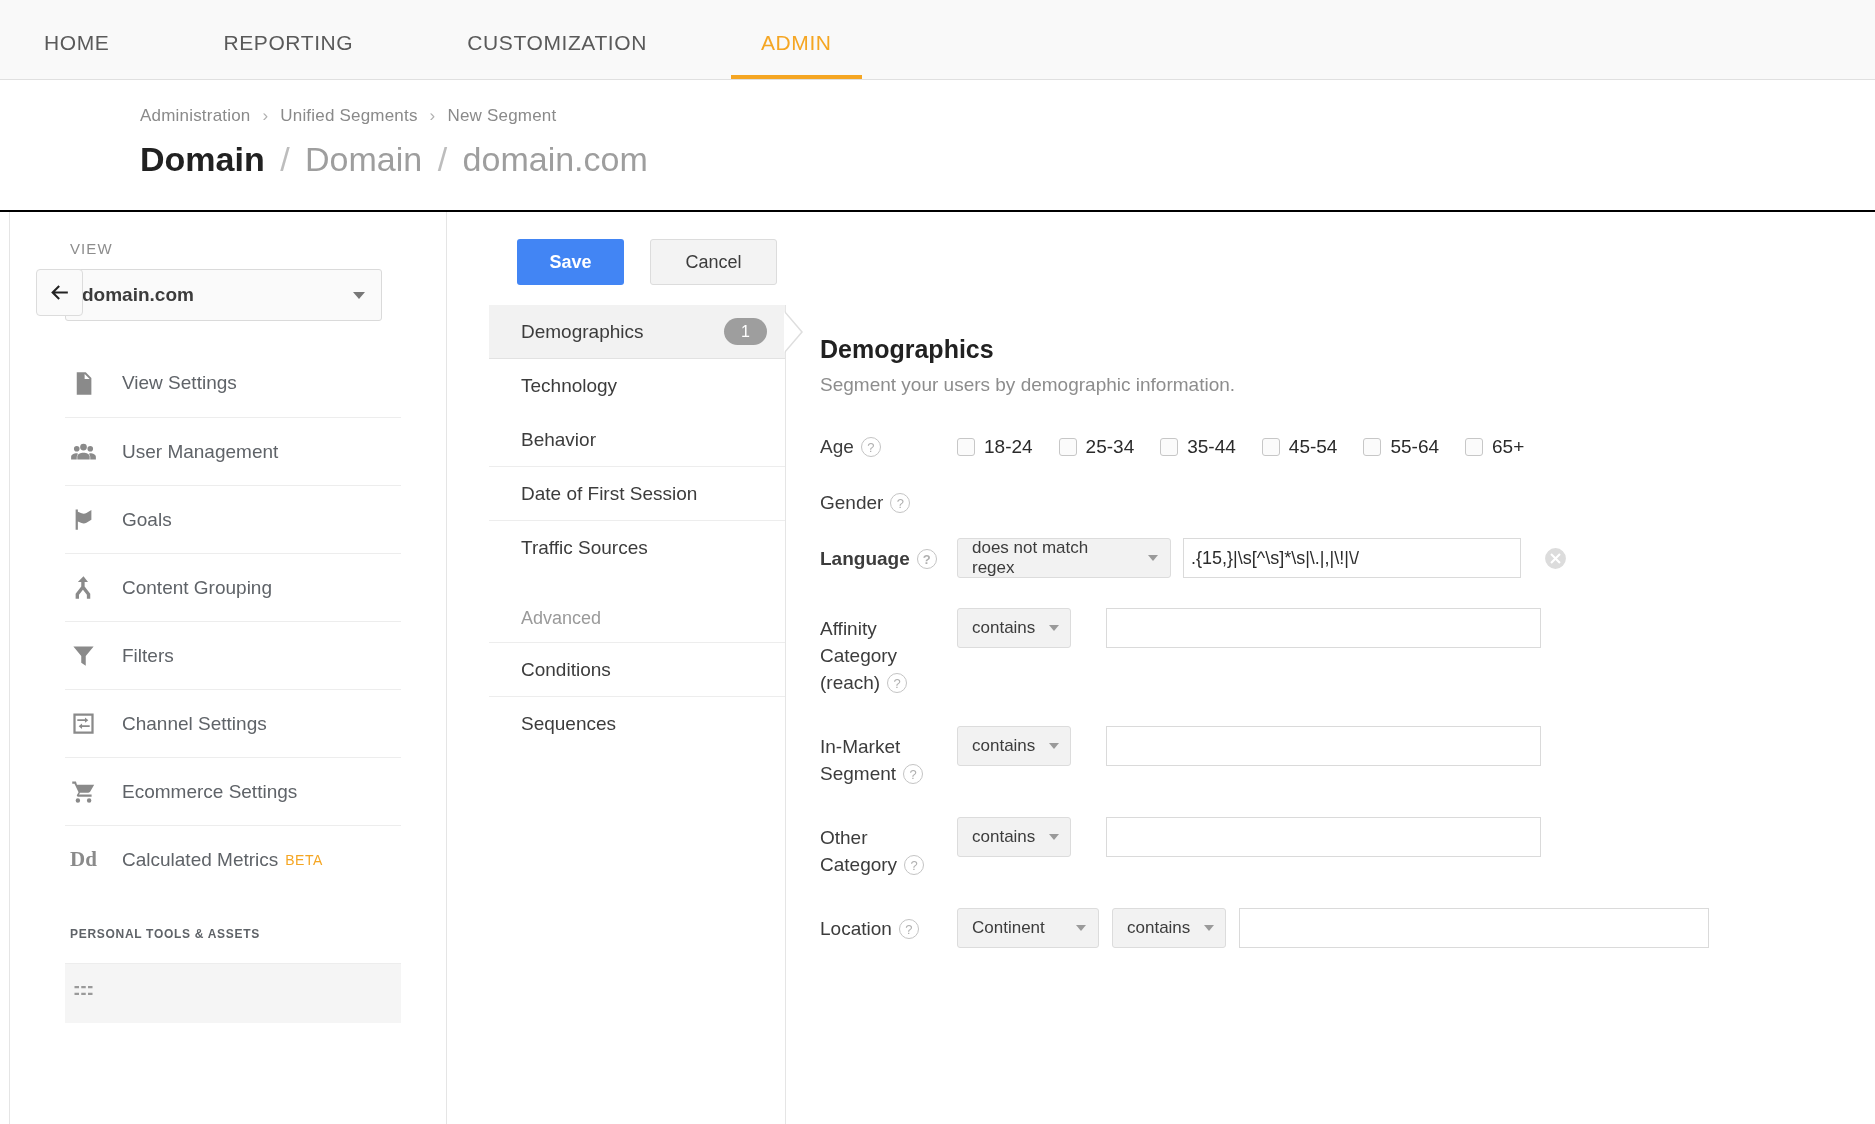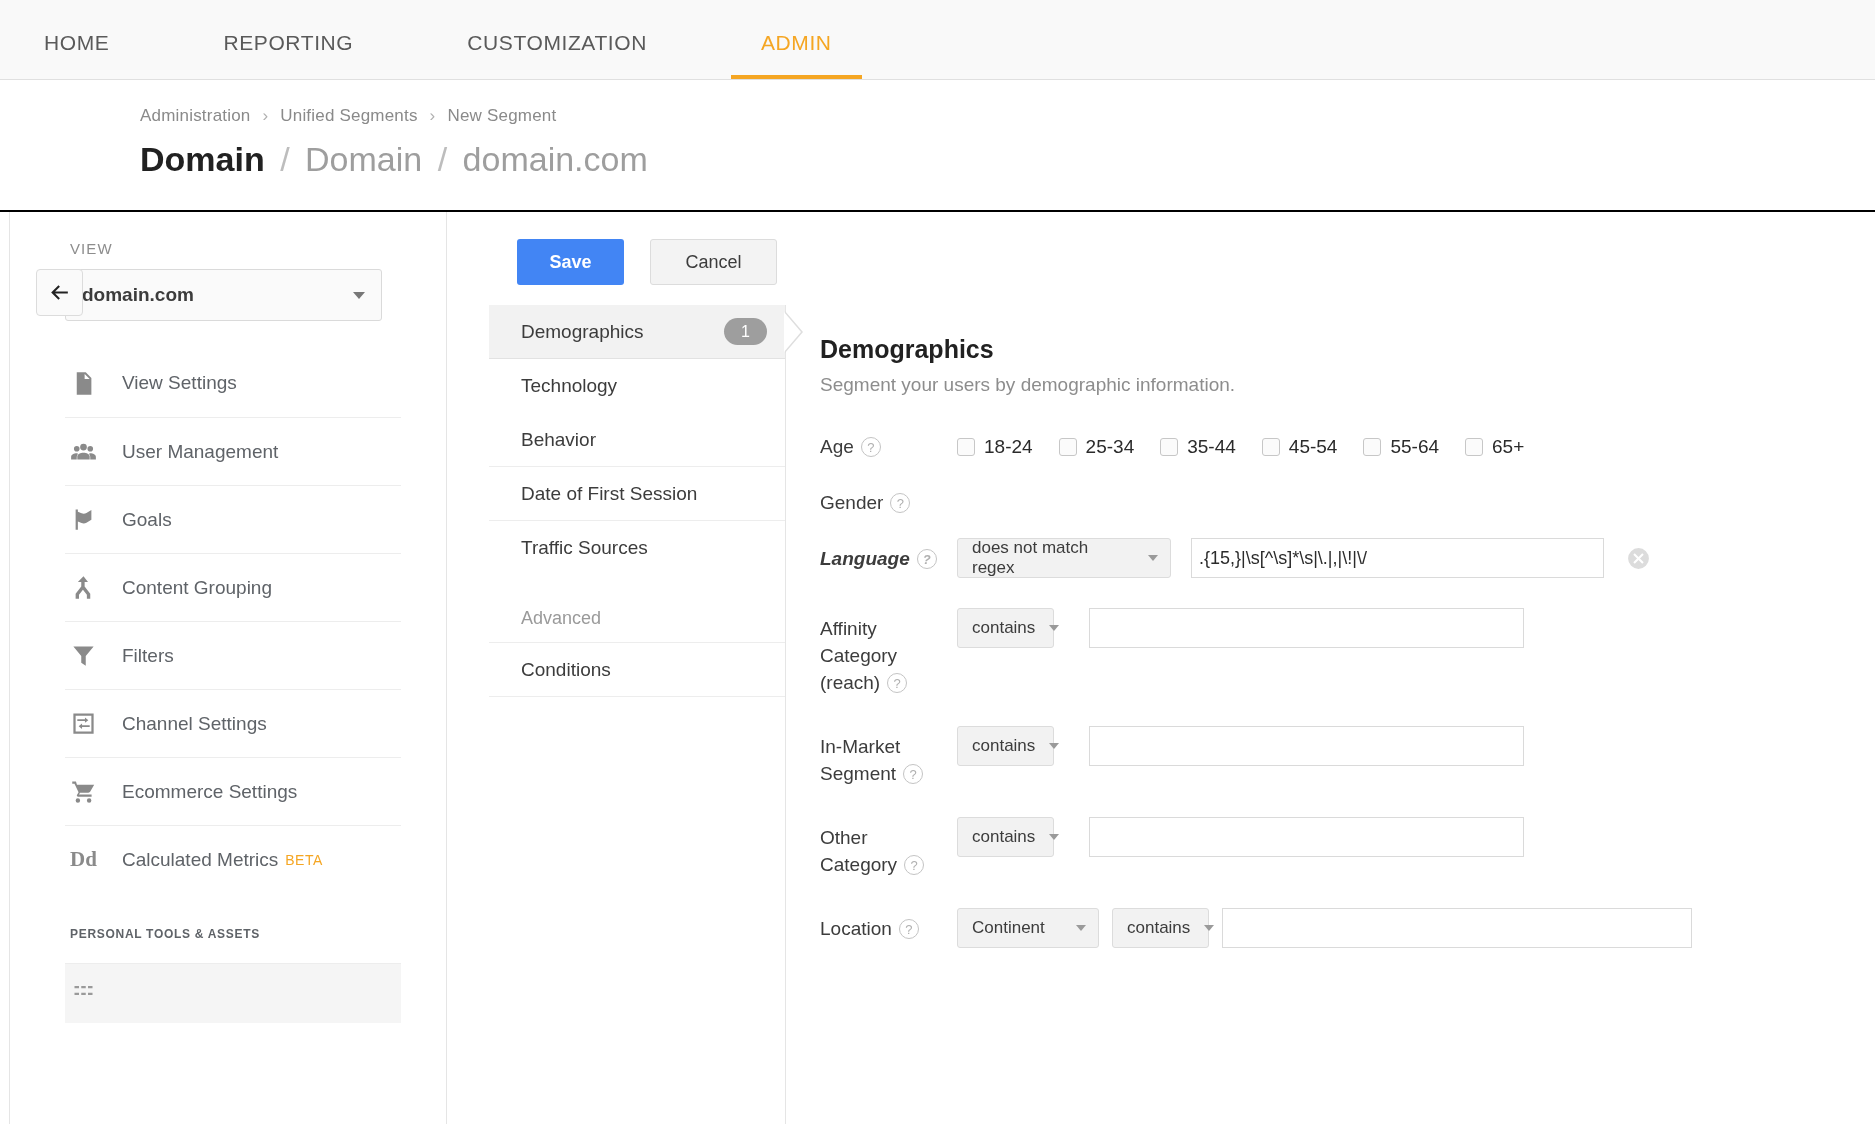--- a/index.html
+++ b/index.html
@@ -186,21 +186,21 @@
   .panel-title { font-size: 25px; font-weight: 700; color: #212121; }
   .panel-sub { font-size: 19px; color: #8d8d8d; margin-top: 10px; }
 
   .frow { display: flex; margin-top: 30px; }
   .frow.tight { margin-top: 22px; }
   .flabel {
     width: 137px; flex: 0 0 137px; font-size: 19px; color: #3c3c3c;
     display: flex; flex-wrap: wrap; align-items: flex-start;
     line-height: 27px; padding-top: 7px;
   }
-  .flabel.bold { font-weight: 700; font-style: italic; }
+  .flabel.bold { font-weight: 700; }
   .flabel .lbl-text { margin-right: 7px; }
   .help {
     width: 20px; height: 20px; border-radius: 50%;
     border: 1px solid #c4c4c4; color: #b0b0b0; font-size: 13px;
     display: inline-flex; align-items: center; justify-content: center;
     flex: 0 0 20px; margin-top: 4px; cursor: pointer;
   }
   .cbgroup { display: flex; align-items: center; padding-top: 8px; }
   .cbitem { display: flex; align-items: center; margin-right: 26px; }
   .cbox {
@@ -213,30 +213,30 @@
     height: 40px; background: #f2f2f2; border: 1px solid #dcdcdc;
     border-radius: 3px; display: flex; align-items: center;
     justify-content: space-between; padding: 0 12px 0 14px;
     font-size: 17px; color: #3c3c3c; cursor: pointer;
   }
   .sel .caret-sm {
     width: 0; height: 0; margin-left: 14px;
     border-left: 5px solid transparent; border-right: 5px solid transparent;
     border-top: 6px solid #9a9a9a;
   }
-  .sel-contains { width: 97px; }
+  .sel-contains { width: 114px; }
   .sel-regex { width: 214px; }
   .sel-continent { width: 142px; }
   .txtin {
     height: 40px; border: 1px solid #dadada; background: #fff;
     font-size: 18px; color: #2b2b2b; padding: 0 12px; outline: none;
     font-family: "Liberation Sans", sans-serif;
   }
   .in-wide { width: 435px; margin-left: 35px; }
-  .in-regex { width: 413px; margin-left: 20px; padding-left: 7px; }
+  .in-regex { width: 338px; margin-left: 12px; padding-left: 7px; }
   .in-loc { width: 470px; margin-left: 13px; }
   .remove-icon { margin-left: 22px; cursor: pointer; display: flex; align-items: center; }
   .remove-icon svg { width: 25px; height: 25px; fill: #dcdcdc; }
 </style>
 </head>
 <body>
 
 <div class="topnav">
   <div class="topnav-item">HOME</div>
   <div class="topnav-item">REPORTING</div>
@@ -391,20 +391,23 @@
           <span>Date of First Session</span>
         </div>
         <div class="tab no-rule">
           <span>Traffic Sources</span>
         </div>
 
         <div class="adv-head">Advanced</div>
 
         <div class="tab">
           <span>Conditions</span>
+        </div>
+        <div class="tab no-rule">
+          <span>Sequences</span>
         </div>
       </div>
 
       <div class="panel">
         <div class="panel-title">Demographics</div>
         <div class="panel-sub">Segment your users by demographic information.</div>
 
         <div class="frow">
           <div class="flabel">
             <span class="lbl-text">Age</span>

